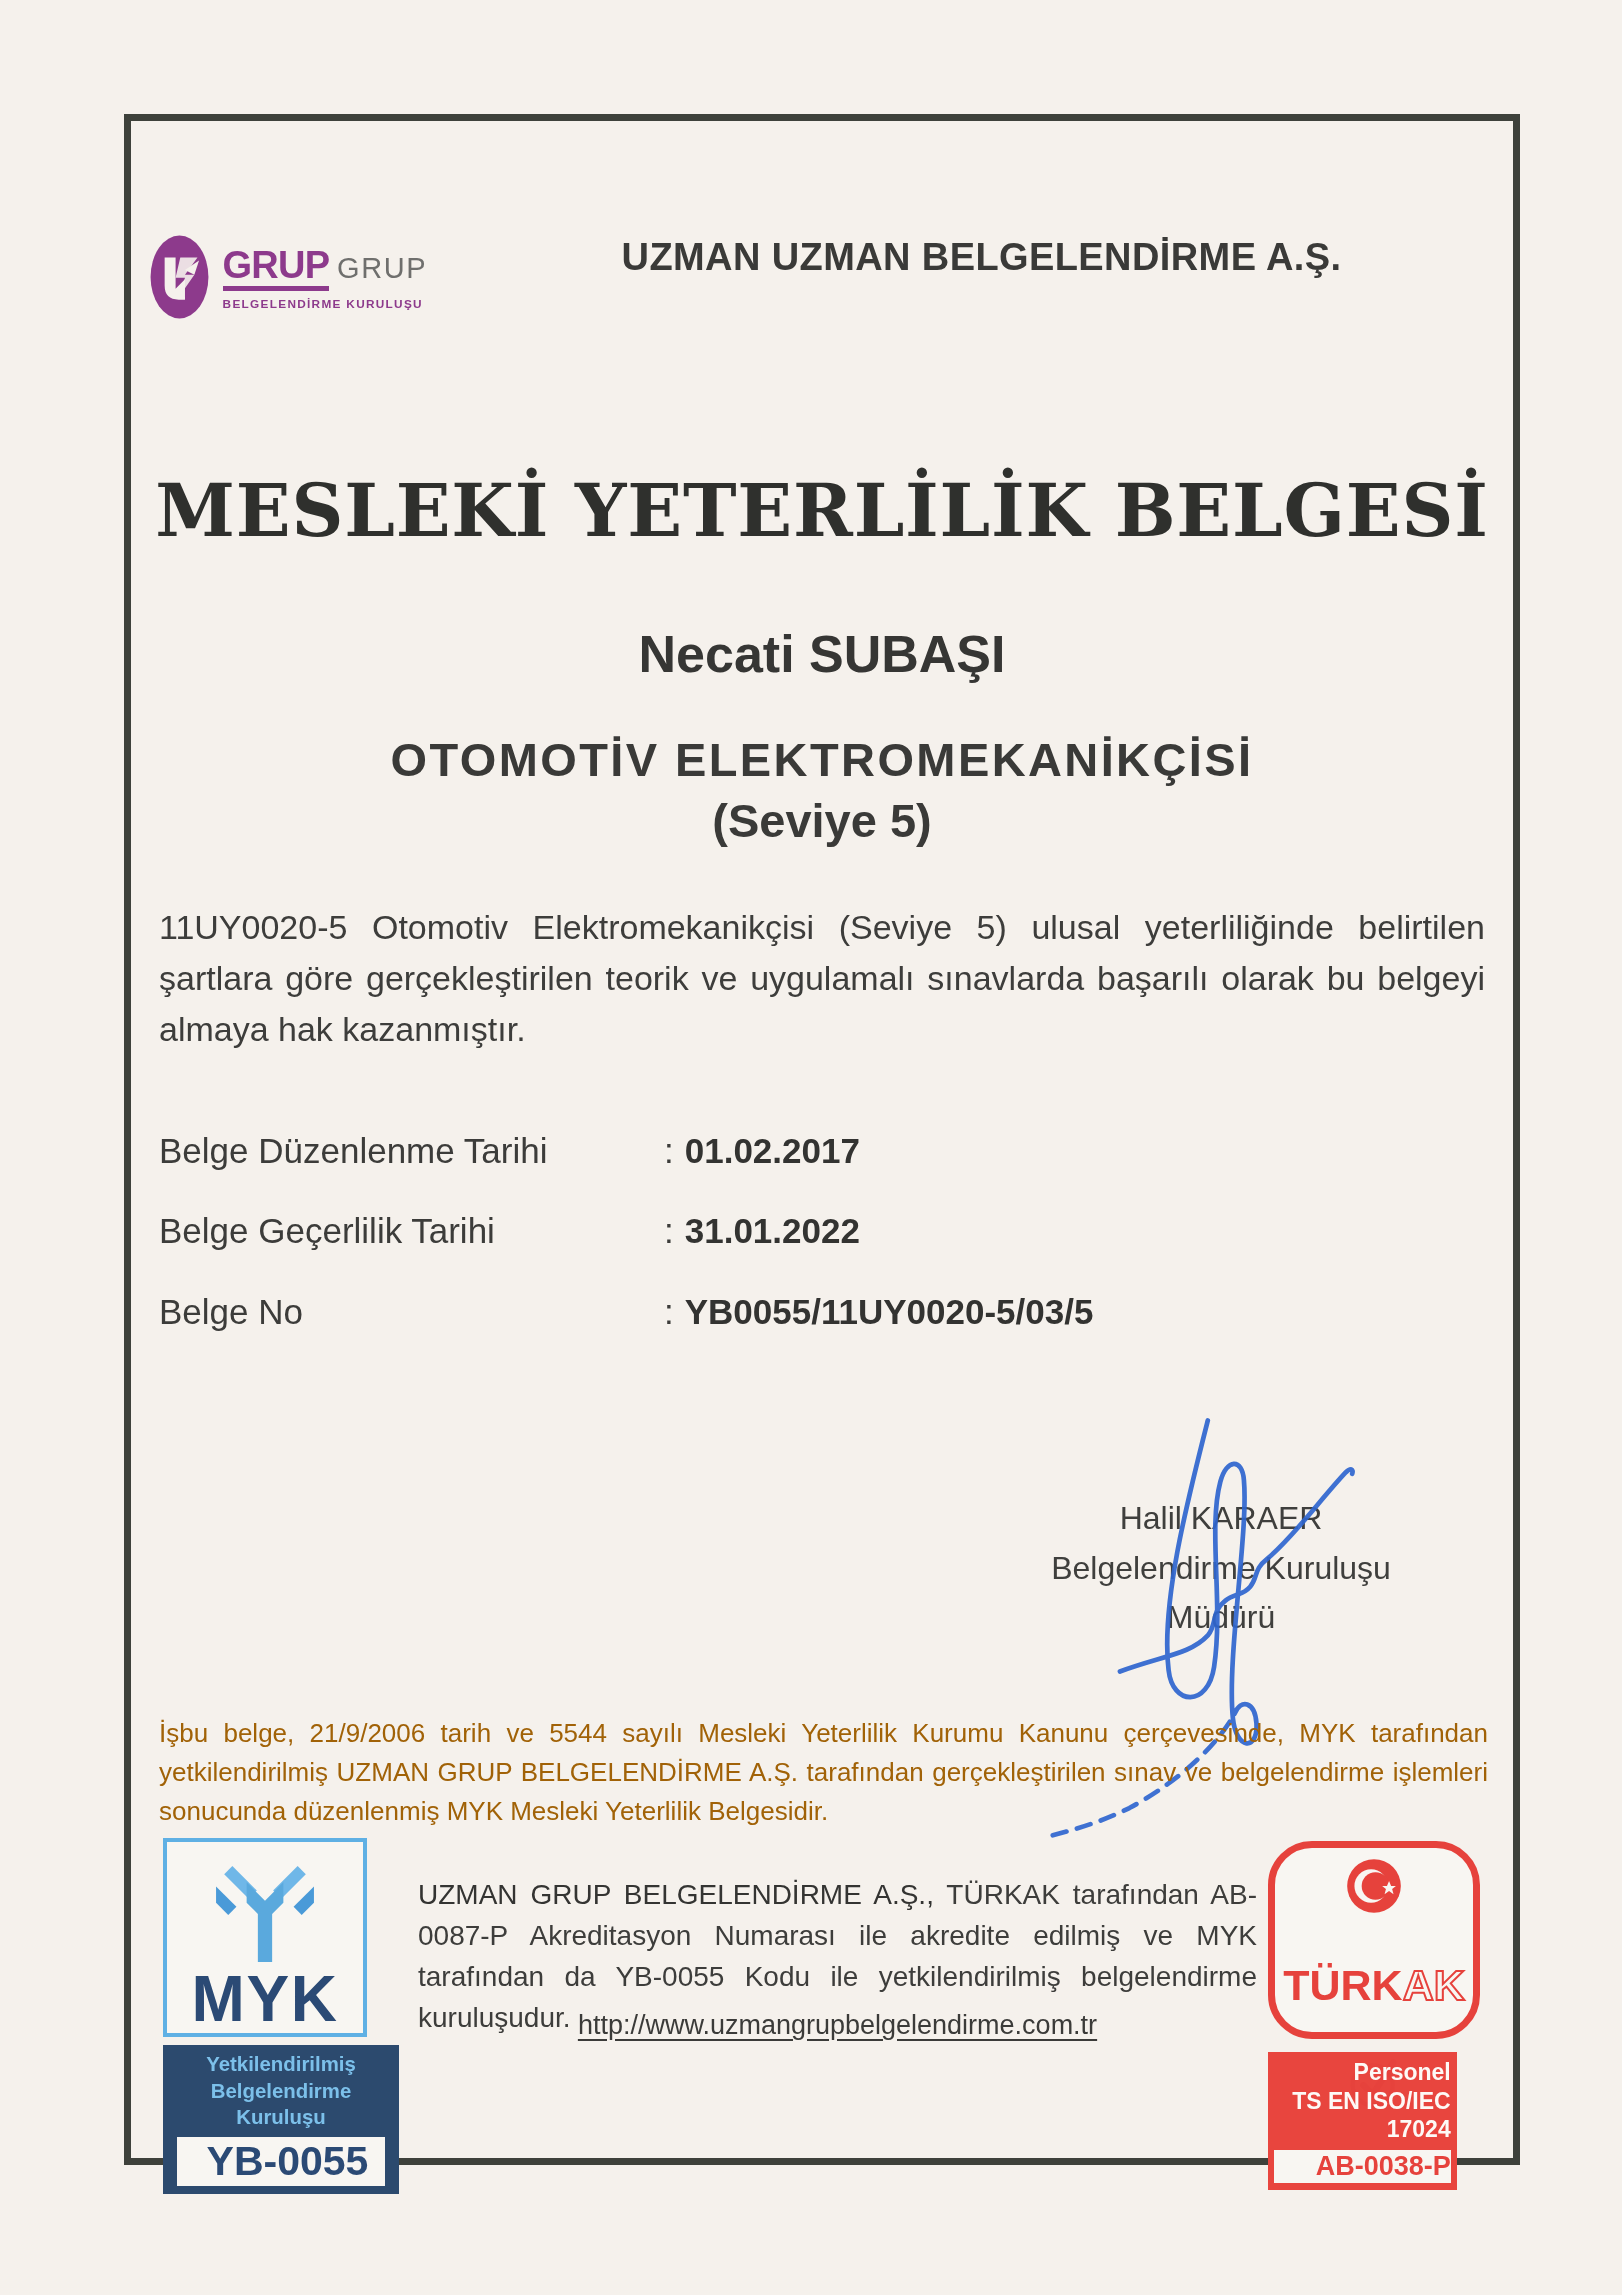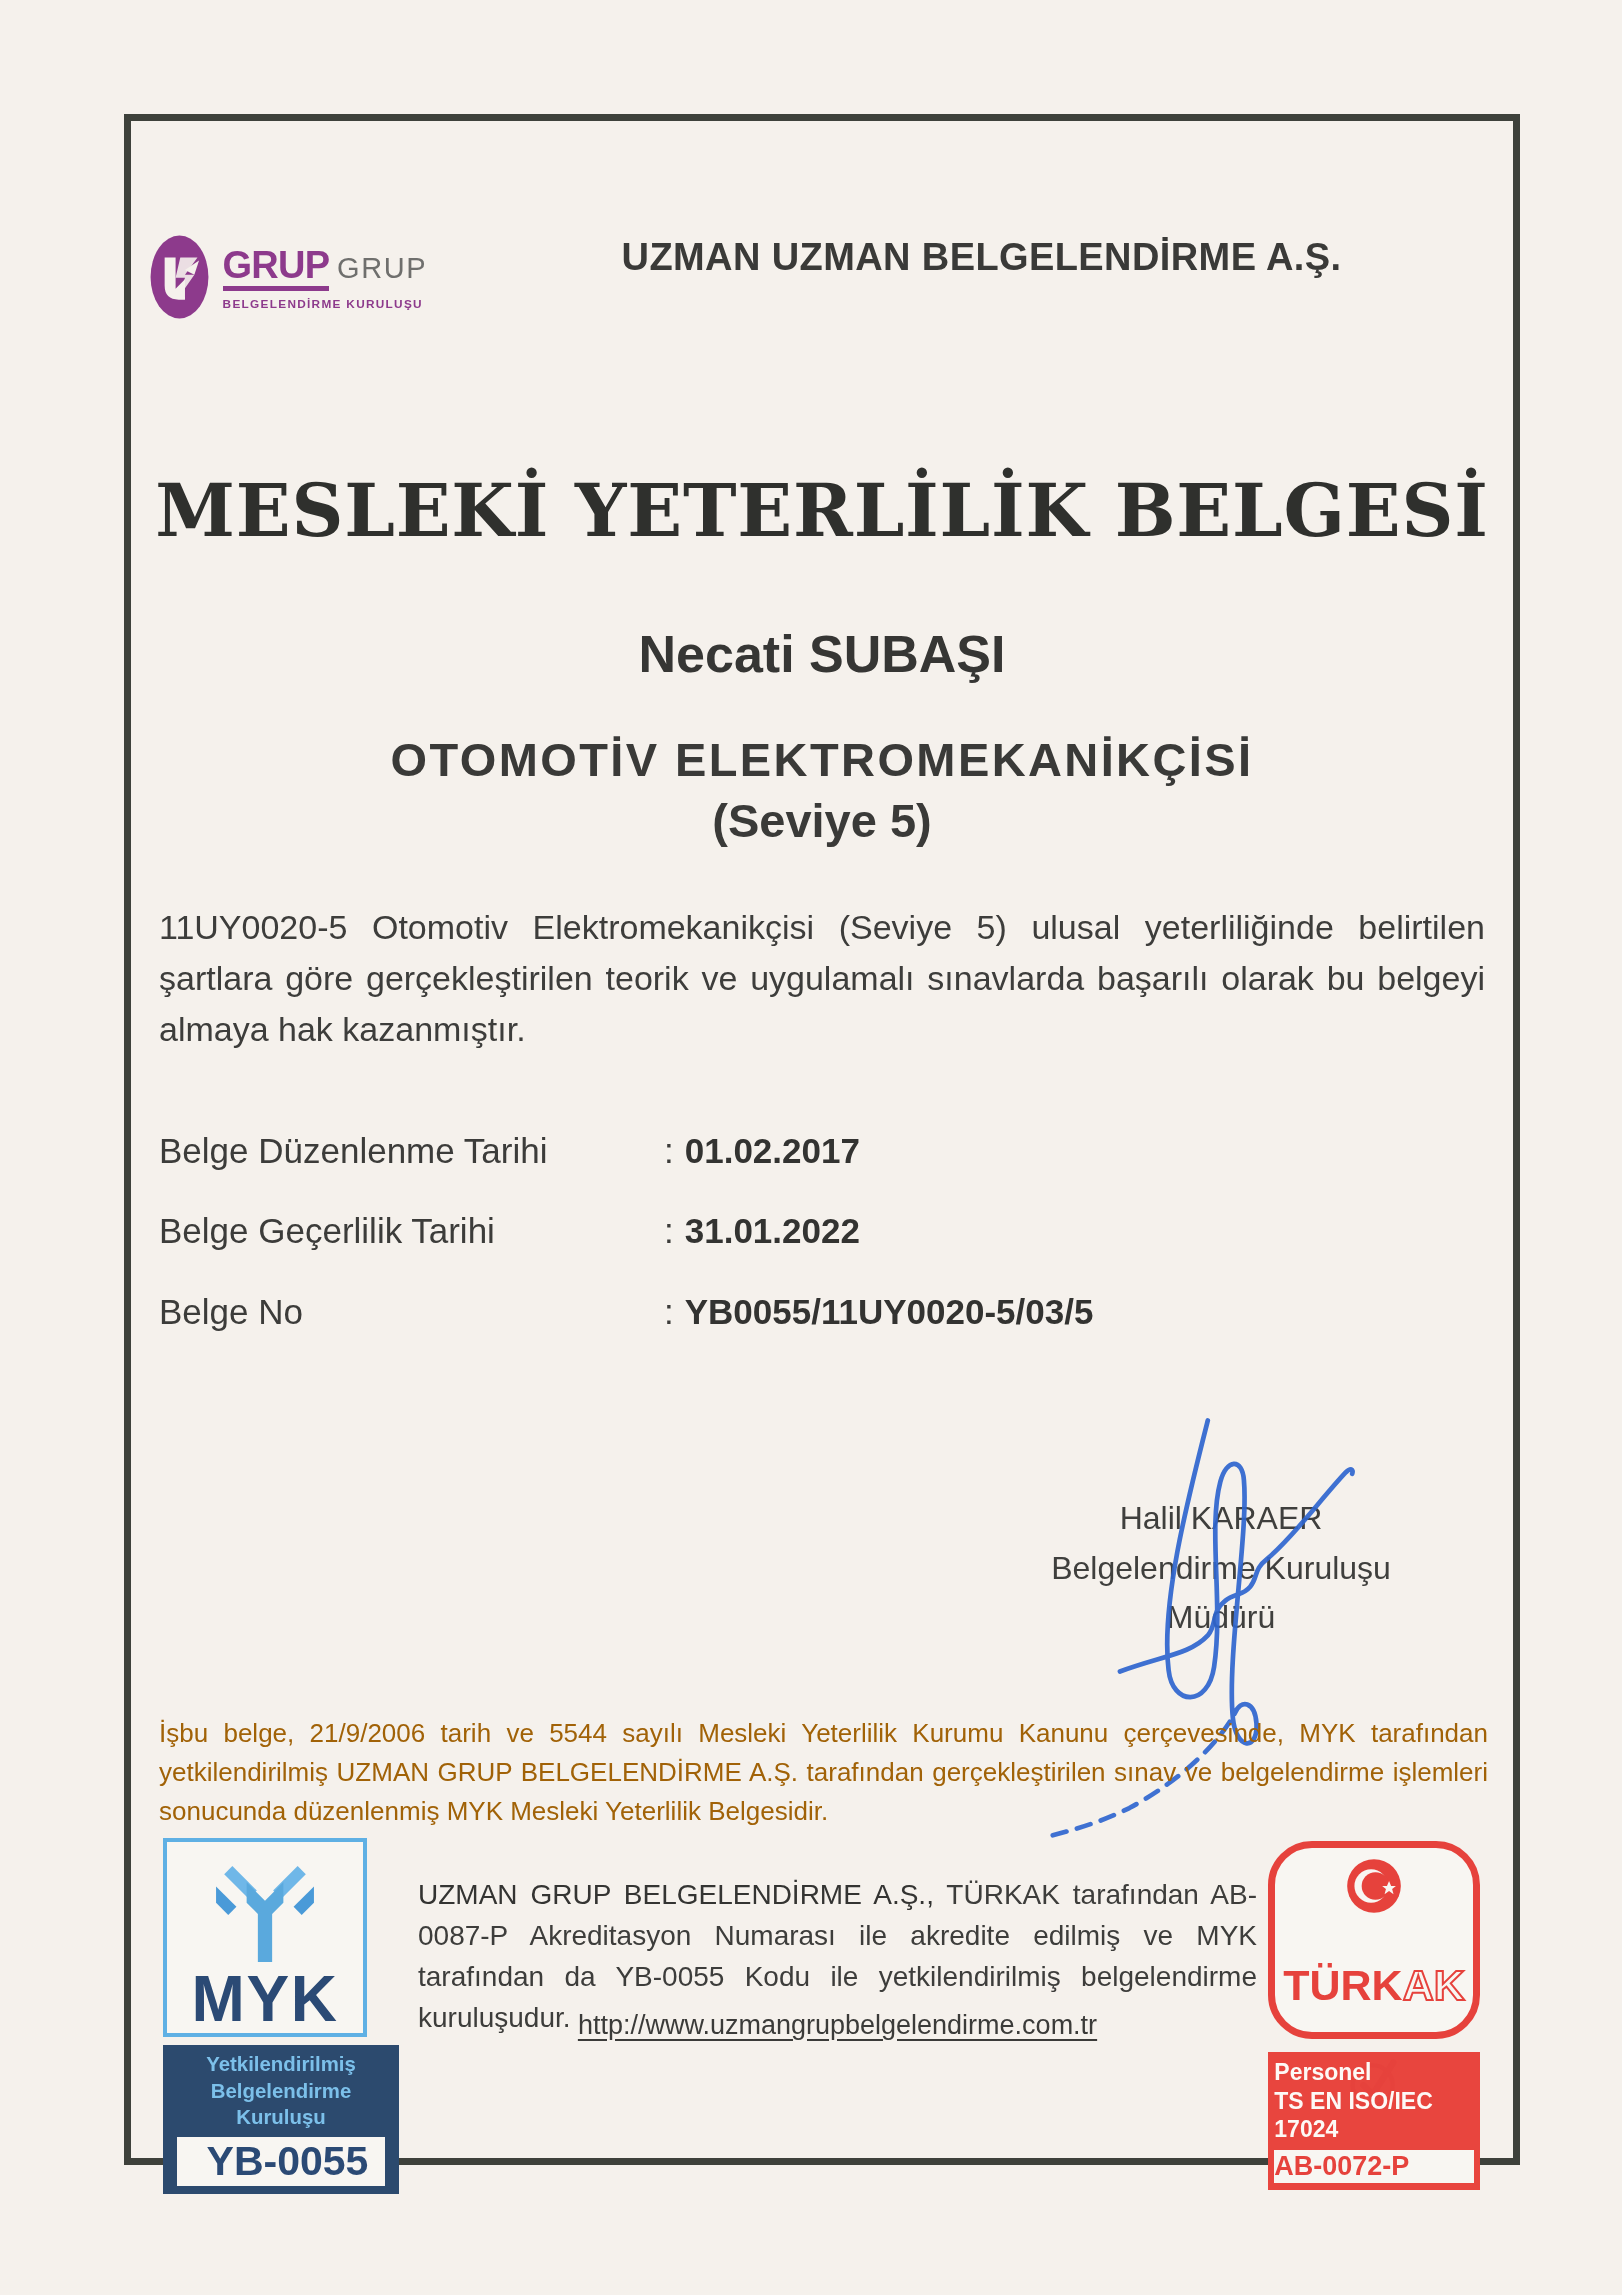--- a/index.html
+++ b/index.html
@@ -102,22 +102,22 @@
   .turkak-box{
     width:212px;height:198px;box-sizing:border-box;border:7px solid #e6423c;border-radius:44px;
     background:#f8f6f2;display:flex;flex-direction:column;align-items:center;justify-content:space-between;
     padding:9.4px 0 7.9px 0;
     gap:46px;
   }
   .turkak-word{font-size:43px;font-weight:800;line-height:1;letter-spacing:0;}
   .tw-solid{color:#e6423c;}
   .tw-outline{color:#f8f6f2;-webkit-text-stroke:2px #e6423c;text-shadow:0 0 0.8px #e6423c;}
   .turkak-red-box{
-    margin-top:13.4px;width:212px;box-sizing:border-box;background:#e8453e;
-    padding:5.5px 6.3px 6.3px 6.3px;text-align:left;
+    margin-top:13.4px;width:189px;box-sizing:border-box;background:#e8453e;
+    padding:5.5px 6.3px 6.3px 6.3px;text-align:right;
   }
   .turkak-red-box .tline{font-size:23px;font-weight:700;color:#fdf9f6;line-height:1.25;}
   .turkak-code{
     margin-top:5.5px;background:#f8f6f2;font-size:27px;font-weight:700;color:#e6423c;line-height:1.25;
   }
 </style>
 </head>
 <body>
 
 <div class="page">
@@ -222,18 +222,18 @@
       <span>
         <svg width="60" height="57" viewBox="0 0 90 85">
           <circle cx="43" cy="48" r="30" stroke="#e6423c" stroke-width="6" fill="none"></circle>
           <path d="M29,48 L43,62 L74,14" stroke="#e6423c" stroke-width="9" fill="none" stroke-linecap="round" stroke-linejoin="round"></path>
         </svg>
       </span>
     </div>
     <div class="turkak-red-box">
       <div class="tline">Personel</div>
       <div class="tline">TS EN ISO/IEC 17024</div>
-      <div class="turkak-code">AB-0072-P</div>
+      <div class="turkak-code">AB-0038-P</div>
     </div>
   </div>
 
 </div>
 
 
 </body></html>

